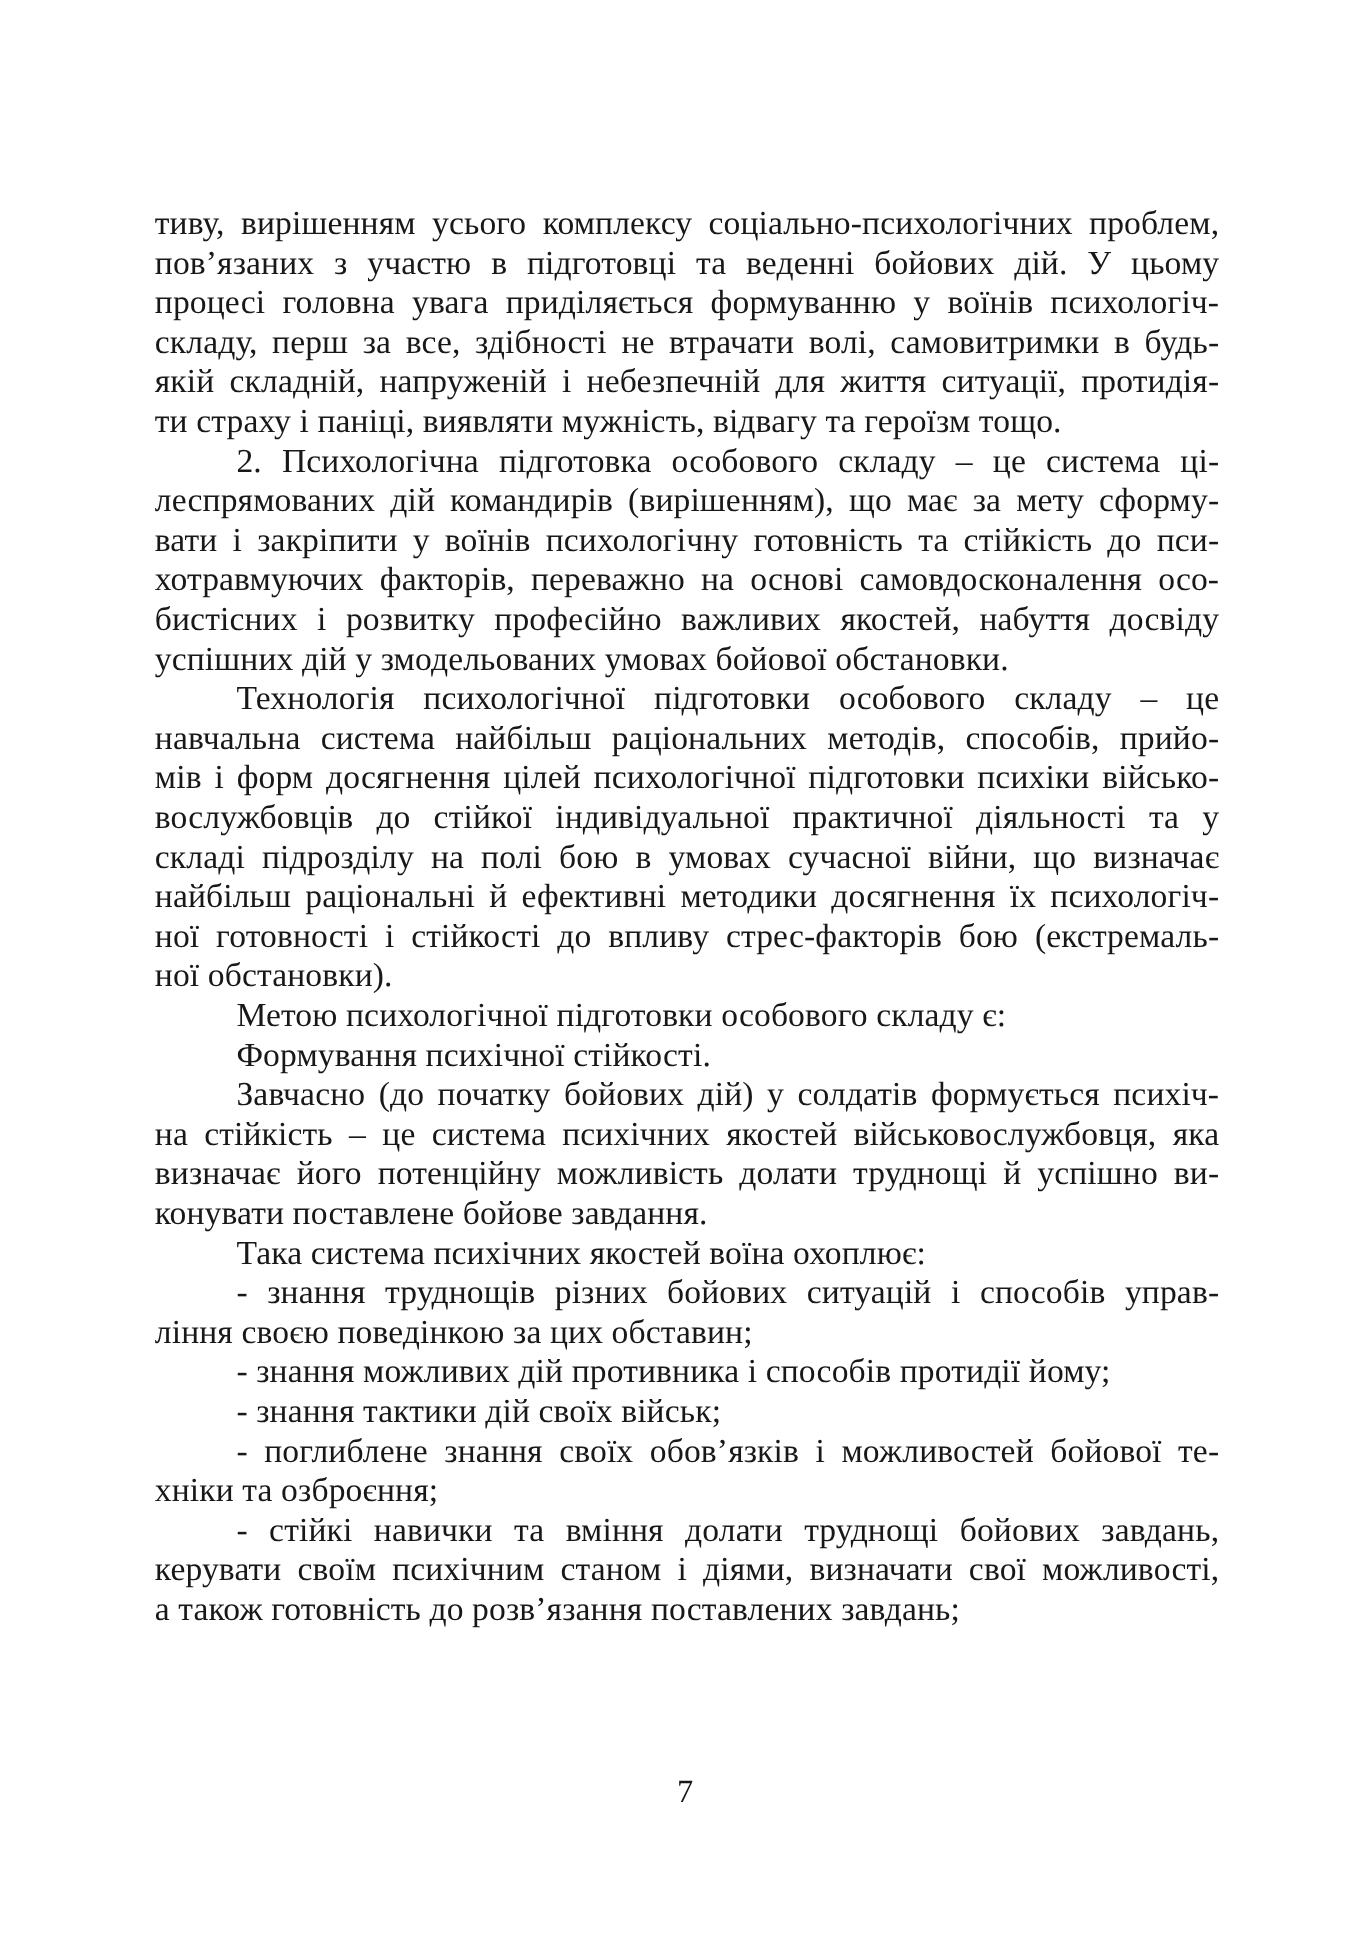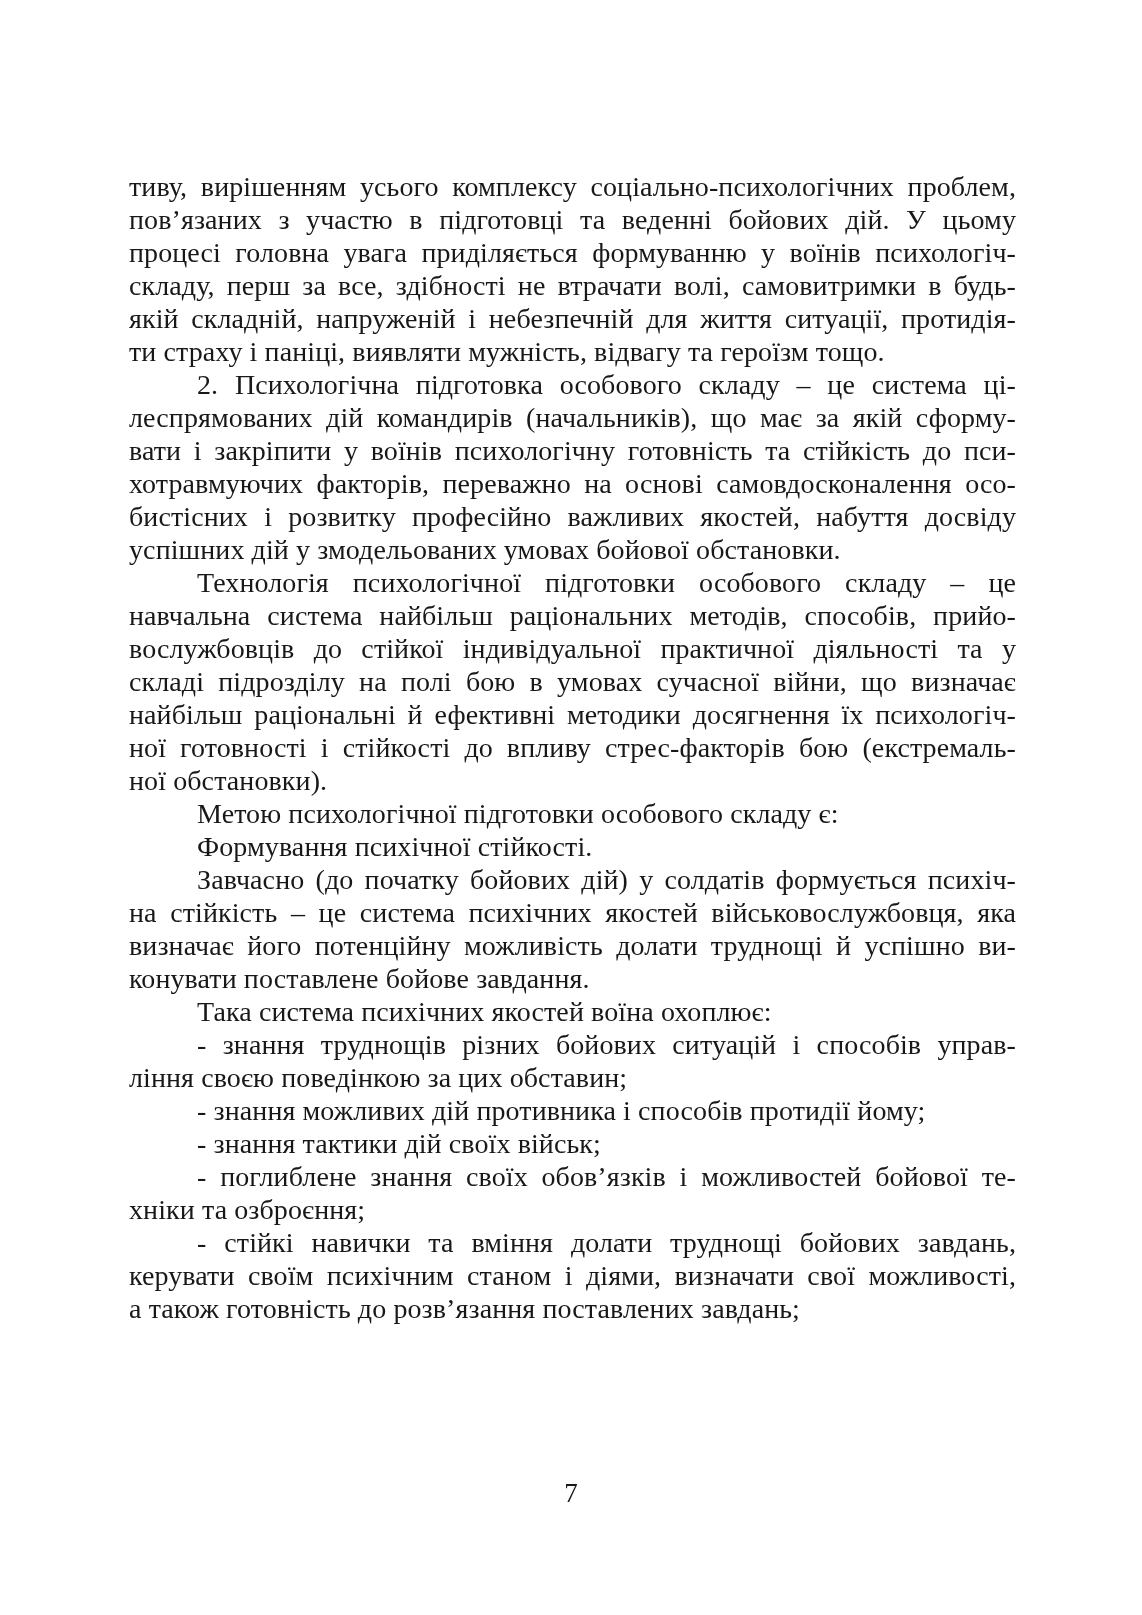--- a/index.html
+++ b/index.html
@@ -66,29 +66,30 @@
       <div class="para">
         <div class="line"><span class="seg">тиву, вирішенням усього комплексу соціально-психологічних проблем,</span></div>
         <div class="line"><span class="seg">пов’язаних з участю в підготовці та веденні бойових дій. У цьому</span></div>
         <div class="line"><span class="seg">процесі головна увага приділяється формуванню у воїнів </span><span class="seg bold">психологіч-</span></div>
         <div class="line"><span class="seg">складу, перш за все, здібності не втрачати волі, самовитримки в будь-</span></div>
         <div class="line"><span class="seg">якій складній, напруженій і небезпечній для життя ситуації, протидія-</span></div>
         <div class="line last"><span class="seg">ти страху і паніці, виявляти мужність, відвагу та героїзм тощо.</span></div>
       </div>
       <div class="para">
         <div class="line indent"><span class="seg bold">2. Психологічна підготовка особового складу</span><span class="seg"> – це система ці-</span></div>
-        <div class="line"><span class="seg">леспрямованих дій командирів (начальників), що має за якій сформу-</span></div>
+        <div class="line"><span class="seg">леспрямованих дій командирів (вирішенням), що має за мету сформу-</span></div>
         <div class="line"><span class="seg">вати і закріпити у воїнів психологічну готовність та стійкість до пси-</span></div>
         <div class="line"><span class="seg">хотравмуючих факторів, переважно на основі самовдосконалення осо-</span></div>
         <div class="line"><span class="seg">бистісних і розвитку професійно важливих якостей, набуття досвіду</span></div>
         <div class="line last"><span class="seg">успішних дій у змодельованих умовах бойової обстановки.</span></div>
       </div>
       <div class="para">
         <div class="line indent"><span class="seg bold">Технологія психологічної підготовки особового складу</span><span class="seg"> – це</span></div>
         <div class="line"><span class="seg">навчальна система найбільш раціональних методів, способів, прийо-</span></div>
+        <div class="line"><span class="seg">мів і форм досягнення цілей психологічної підготовки психіки військо-</span></div>
         <div class="line"><span class="seg">вослужбовців до стійкої індивідуальної практичної діяльності та у</span></div>
         <div class="line"><span class="seg">складі підрозділу на полі бою в умовах сучасної війни, що визначає</span></div>
         <div class="line"><span class="seg">найбільш раціональні й ефективні методики досягнення їх психологіч-</span></div>
         <div class="line"><span class="seg">ної готовності і стійкості до впливу стрес-факторів бою (екстремаль-</span></div>
         <div class="line last"><span class="seg">ної обстановки).</span></div>
       </div>
       <div class="para">
         <div class="line last indent"><span class="seg bold">Метою психологічної підготовки</span><span class="seg"> особового складу є:</span></div>
       </div>
       <div class="para">

